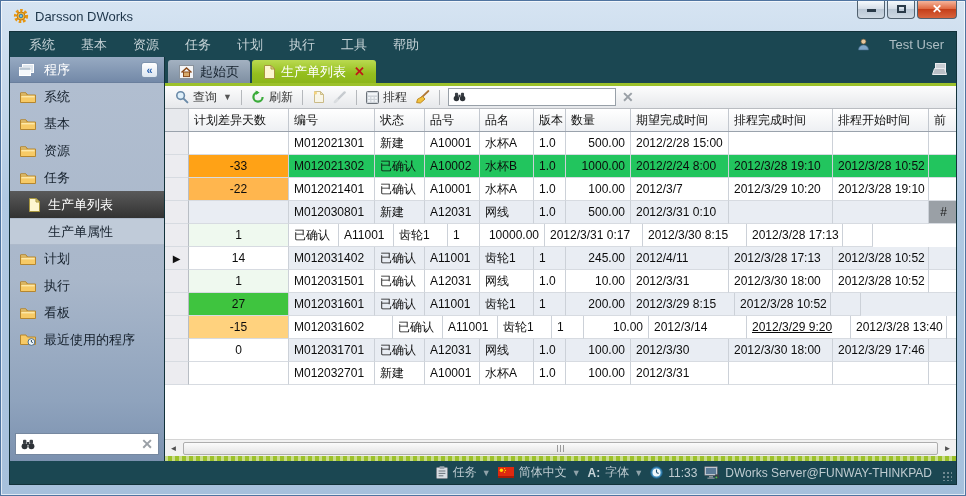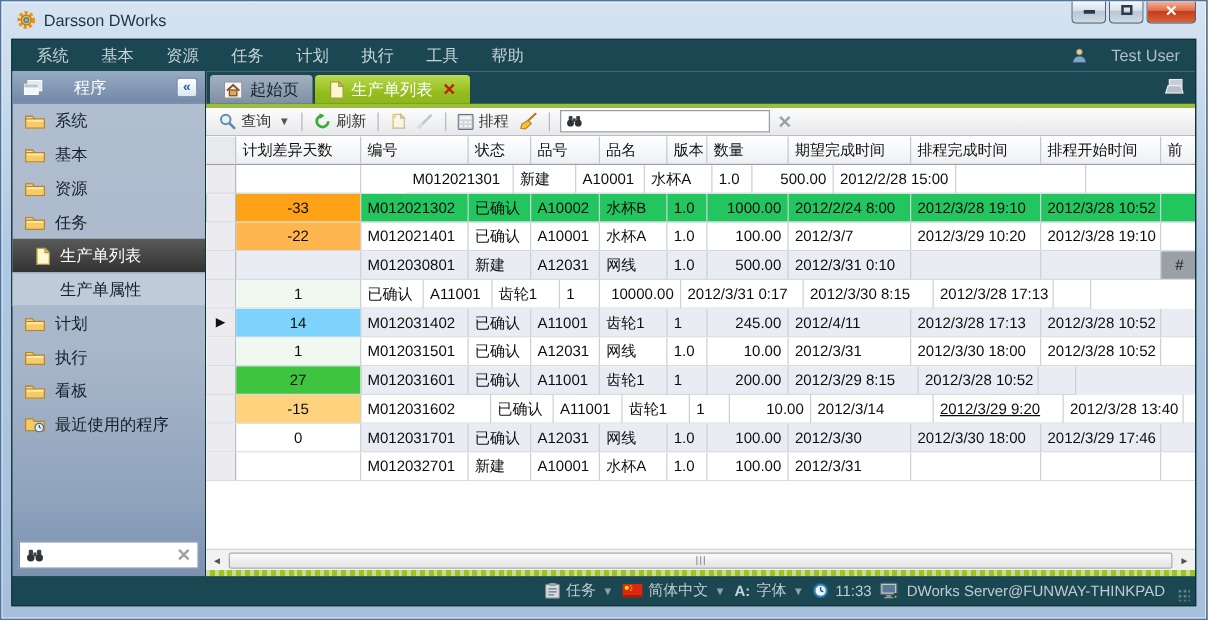--- a/index.html
+++ b/index.html
@@ -30,21 +30,21 @@
   .menubar{ height:25px; display:flex; align-items:center; padding:0 6px; color:#c6d3d7; font-size:13px; flex:none; }
   .menu-item{ padding:0 13px; cursor:default; }
   .menu-user{ margin-left:auto; display:flex; align-items:center; gap:19px; color:#aebec4; padding-right:6px; }
 
   .appbody{ flex:1; display:flex; min-height:0; }
 
   
   .sidebar{ width:155px; flex:none; display:flex; flex-direction:column;
     background:linear-gradient(#b2bfd1 0%, #a9b7ca 55%, #8fa3bd 85%, #7b91af 100%);
     border-right:1px solid #12323a; }
-  .sidebar-header{ height:26px; flex:none; display:flex; align-items:center; gap:25px; padding:0 6px 0 9px;
+  .sidebar-header{ height:26px; flex:none; display:flex; align-items:center; gap:10px; padding:0 6px 0 9px;
     background:linear-gradient(#97aac2,#7389a8); color:#fff; font-size:13px; border-bottom:1px solid #6a7f9d; }
   .collapse-btn{ margin-left:auto; width:17px; height:16px; background:linear-gradient(#ffffff,#dce6f0);
     border:1px solid #7d93ad; border-radius:3px; color:#2a62b0; font-size:11px; font-weight:bold;
     line-height:14px; text-align:center; }
   .side-items{ flex:none; }
   .side-item{ height:27px; display:flex; align-items:center; gap:8px; padding-left:10px;
     font-size:13px; color:#15202c; cursor:default; }
   .side-item.selected{ background:linear-gradient(#5a5a5a,#323232); color:#fff; padding-left:18px; }
   .side-item.sub{ padding-left:38px; background:#c0cbd9; border-top:1px solid #aebacb; border-bottom:1px solid #aebacb; }
   .side-spacer{ flex:1; }
@@ -408,21 +408,21 @@
               <div class="th" style="width: 65px;">数量</div>
               <div class="th" style="width: 98px;">期望完成时间</div>
               <div class="th" style="width: 104px;">排程完成时间</div>
               <div class="th" style="width: 96px;">排程开始时间</div>
               <div class="th" style="width: 30px;">前</div>
             </div>
           <div id="tbody">
               <div class="trow" style="background: rgb(255, 255, 255);">
                 <div class="td sel" style="width: 24px;"></div>
                 <div class="td center" style="width: 100px;"></div>
-                <div class="td" style="width: 86px; margin-left: 36px;">M012021301</div>
+                <div class="td" style="width: 86px;">M012021301</div>
                 <div class="td" style="width: 50px;">新建</div>
                 <div class="td" style="width: 55px;">A10001</div>
                 <div class="td" style="width: 54px;">水杯A</div>
                 <div class="td" style="width: 32px;">1.0</div>
                 <div class="td right" style="width: 65px;">500.00</div>
                 <div class="td" style="width: 98px;">2012/2/28 15:00</div>
                 <div class="td" style="width: 104px;"></div>
                 <div class="td" style="width: 96px;"></div>
                 <div class="td center" style="width: 30px;"></div>
               </div>
@@ -478,21 +478,21 @@
                 <div class="td right" style="width: 65px;">10000.00</div>
                 <div class="td" style="width: 98px;">2012/3/31 0:17</div>
                 <div class="td" style="width: 104px;">2012/3/30 8:15</div>
                 <div class="td" style="width: 96px;">2012/3/28 17:13</div>
                 <div class="td center" style="width: 30px;"></div>
               </div>
               <div class="trow" style="background: rgb(233, 237, 243);">
                 <div class="td sel" style="width: 24px;">
                   <span class="rowmark">▶</span>
                 </div>
-                <div class="td center" style="width: 100px; background: #7dd3fc;">14</div>
+                <div class="td center" style="width: 100px; background: #ffffff;">14</div>
                 <div class="td" style="width: 86px;">M012031402</div>
                 <div class="td" style="width: 50px;">已确认</div>
                 <div class="td" style="width: 55px;">A11001</div>
                 <div class="td" style="width: 54px;">齿轮1</div>
                 <div class="td" style="width: 32px;">1</div>
                 <div class="td right" style="width: 65px;">245.00</div>
                 <div class="td" style="width: 98px;">2012/4/11</div>
                 <div class="td" style="width: 104px;">2012/3/28 17:13</div>
                 <div class="td" style="width: 96px;">2012/3/28 10:52</div>
                 <div class="td center" style="width: 30px;"></div>

